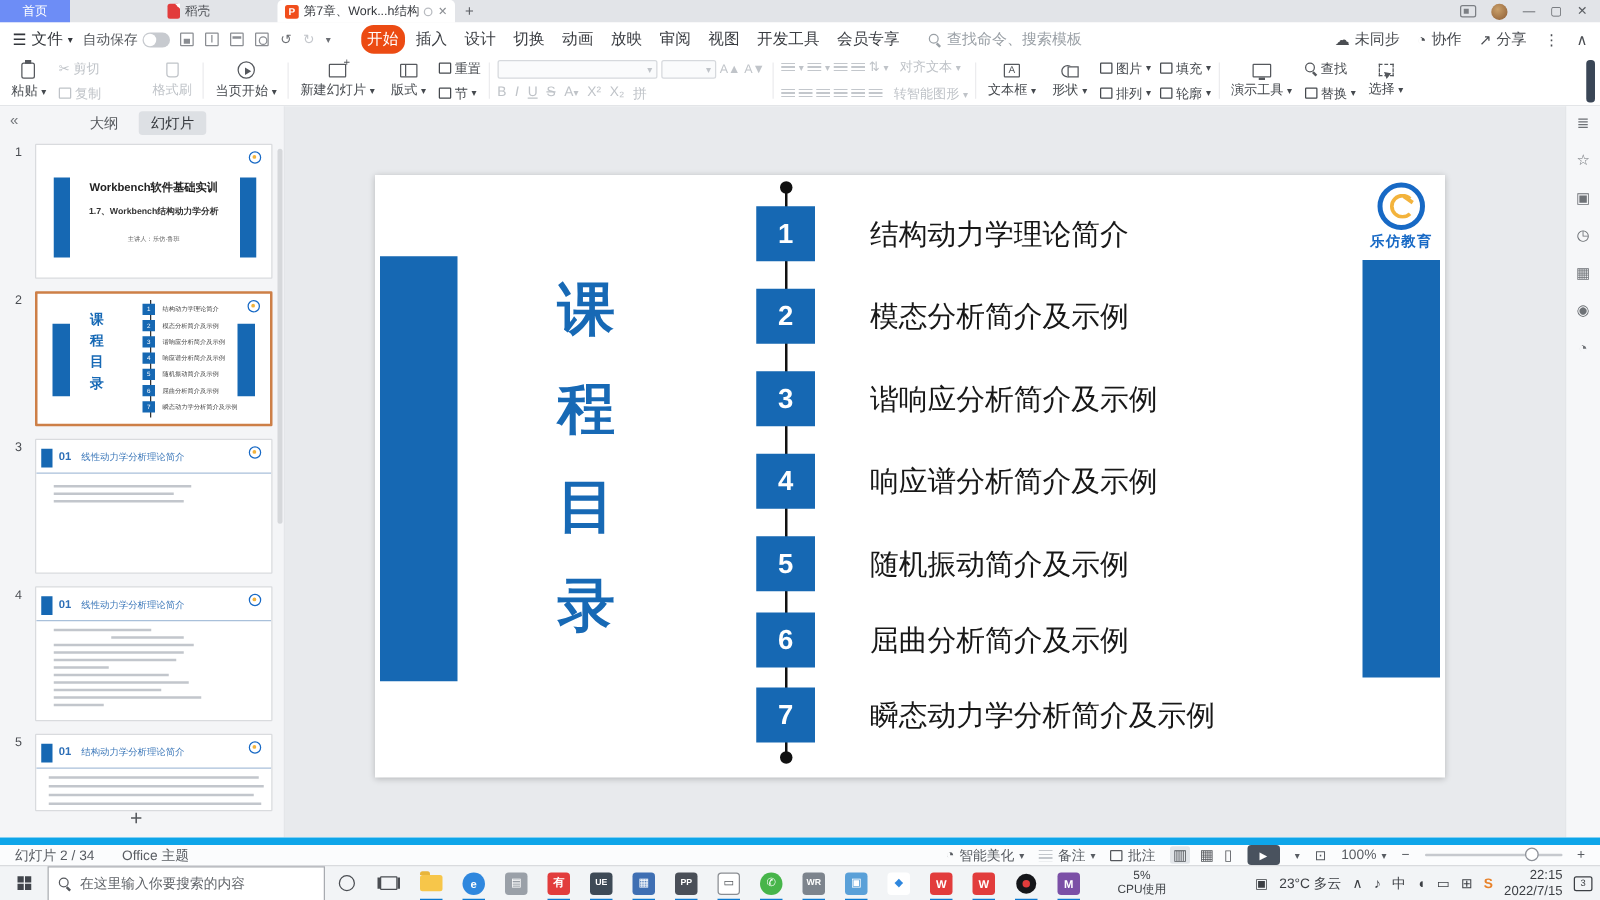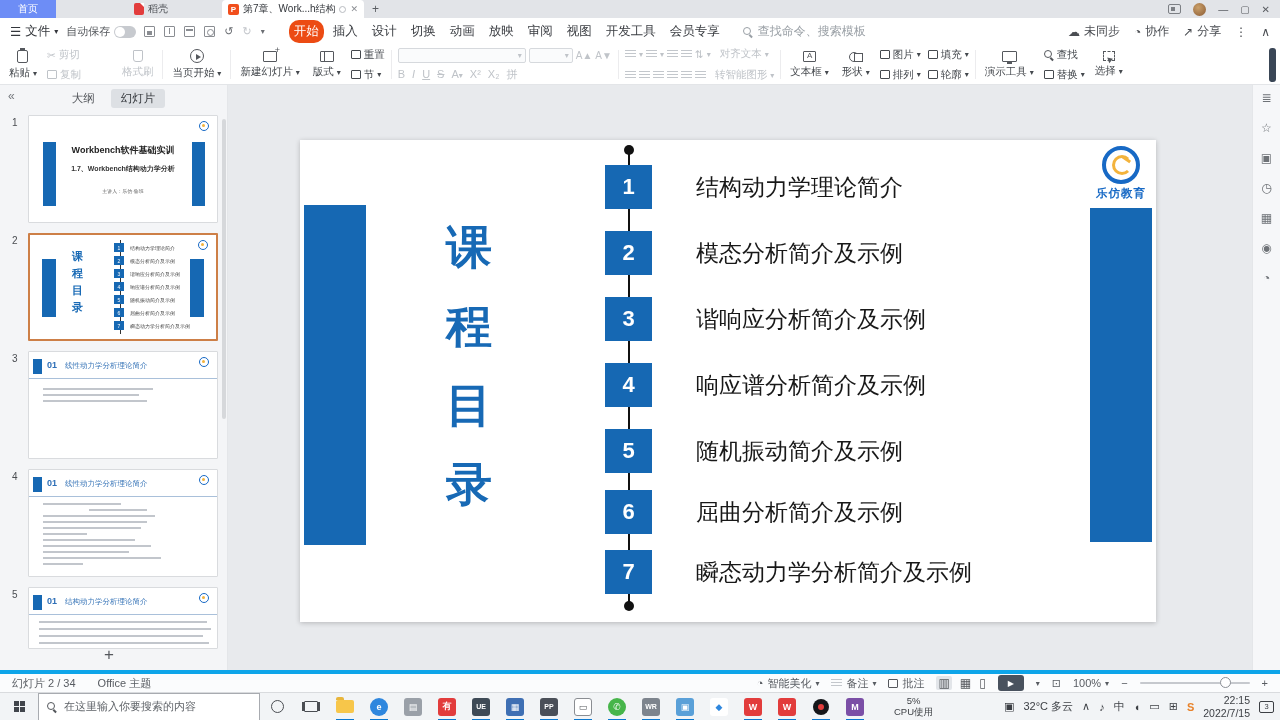--- a/index.html
+++ b/index.html
@@ -115,21 +115,21 @@
   .logo { position:absolute; left:788px; top:6px; width:66px; text-align:center; }
   .logo-ring { width:38px; height:38px; margin:0 auto; border:4px solid #1769c5; border-radius:50%; position:relative; }
   .logo-ring::before { content:""; position:absolute; left:6px; top:5px; width:14px; height:14px; border:3px solid #f3b33c; border-radius:50%; border-right-color:transparent; }
   .logo-ring::after { content:""; position:absolute; right:5px; top:8px; width:9px; height:3px; background:#f3b33c; transform:rotate(35deg); }
   .logo-text { margin-top:2px; font-size:11.5px; font-weight:bold; color:#1769c5; letter-spacing:1px; }
 
   
   .rightbar { position:absolute; right:0; top:0; width:28px; height:585px; background:#f6f7f9; border-left:1px solid #e4e6e9; display:flex; flex-direction:column; align-items:center; padding-top:6px; gap:16px; color:#6e7277; font-size:12px; }
 
   
-  .statusbar { position:absolute; left:0; top:670px; width:1280px; height:22px; background:#fbfcfd; border-top:4px solid #0ea5e9; display:flex; align-items:center; padding:0 12px; font-size:11px; color:#585c62; }
+  .statusbar { position:absolute; left:0; top:670px; width:1280px; height:22px; background:#fbfcfd; border-top:6px solid #0ea5e9; display:flex; align-items:center; padding:0 12px; font-size:11px; color:#585c62; }
   .st-left { display:flex; align-items:center; gap:22px; }
   .st-right { margin-left:auto; display:flex; align-items:center; gap:12px; }
   .st-item { display:flex; align-items:center; gap:4px; white-space:nowrap; }
   .viewics { display:flex; align-items:center; gap:8px; font-size:12px; color:#55585d; }
   .viewics .active { background:#e2e5e9; border-radius:2px; padding:0 2px; }
   .playbtn { width:26px; height:16px; background:#49525e; border-radius:3px; color:#fff; font-size:8px; display:flex; align-items:center; justify-content:center; }
   .ztrack { position:relative; width:110px; height:2px; background:#c6c9ce; border-radius:1px; }
   .zknob { position:absolute; left:80px; top:-5px; width:11px; height:11px; background:#fff; border:1px solid #8b8f96; border-radius:50%; }
 
   
@@ -676,21 +676,21 @@
         <span class="tile" style="background:#7b4fa6">M</span>
       </div>
 
     <div class="cpu">
       <div>5%</div>
       <div>CPU使用</div>
     </div>
 
     <div class="tray">
       <span class="glyph">▣</span>
-      <span>32°C 多云</span>
+      <span>23°C 多云</span>
       <span>∧</span>
       <span class="glyph">♪</span>
       <span class="glyph">中</span>
       <span class="glyph">◖</span>
       <span class="glyph">▭</span>
       <span class="glyph">⊞</span>
       <span class="glyph" style="color:#e8822a;font-weight:bold">S</span>
       <span class="timebox">
         <div>22:15</div>
         <div>2022/7/15</div>

